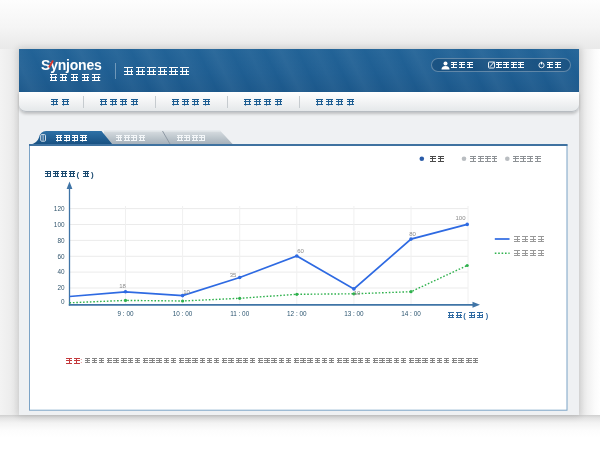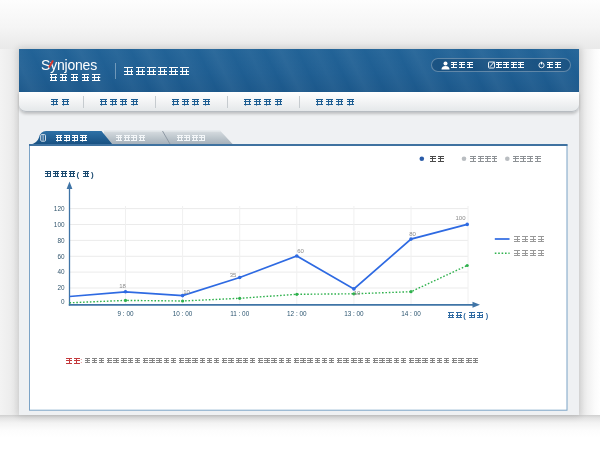--- a/index.html
+++ b/index.html
@@ -127,21 +127,21 @@
 <circle cx="464" cy="158.8" r="2.3" fill="#b9bdc1"></circle>
 <circle cx="507.3" cy="158.8" r="2.3" fill="#b9bdc1"></circle>
 <line x1="494.8" y1="239" x2="509.6" y2="239" stroke="#2e6ae2" stroke-width="1.7"></line>
 <line x1="494.8" y1="253.2" x2="509.6" y2="253.2" stroke="#2fb14d" stroke-width="1.4" stroke-dasharray="1.6,1.8"></line>
 <text x="76.6" y="176.8" font-size="8" fill="#1a4a70" font-weight="bold">(</text>
 <text x="91" y="176.8" font-size="8" fill="#1a4a70" font-weight="bold">)</text>
 <text x="463.3" y="318.2" font-size="7.5" fill="#2f6aa2" font-weight="bold">(</text>
 <text x="485.8" y="318.2" font-size="7.5" fill="#2f6aa2" font-weight="bold">)</text>
 <text x="80.3" y="363.3" font-size="7" fill="#c4393c">:</text>
 </svg>
-<div class="abs" style="left:41px;top:56.5px;color:#fff;font-size:14px;font-weight:normal;letter-spacing:-0.2px">Synjones</div>
+<div class="abs" style="left:41px;top:56.5px;color:#fff;font-size:14px;font-weight:bold;letter-spacing:-0.2px">Synjones</div>
 <div class="abs" style="left:49.6px;top:59.8px;width:2.2px;height:8px;background:#d9372e;transform:rotate(30deg)"></div>
 <div class="zr" style="left:49.2px;top:73.3px;color:#ffffff;--s:8.20px;--g:2.60px">
     <i class="z b"></i>
     <i class="z b"></i>
     <i class="z b"></i>
     <i class="z b"></i>
     <i class="z b"></i>
   </div>
 <div class="abs" style="left:115px;top:63px;width:1px;height:16px;background:rgba(255,255,255,.35)"></div>
 <div class="zr" style="left:124.0px;top:66.3px;color:#ffffff;--s:10.00px;--g:1.10px">

